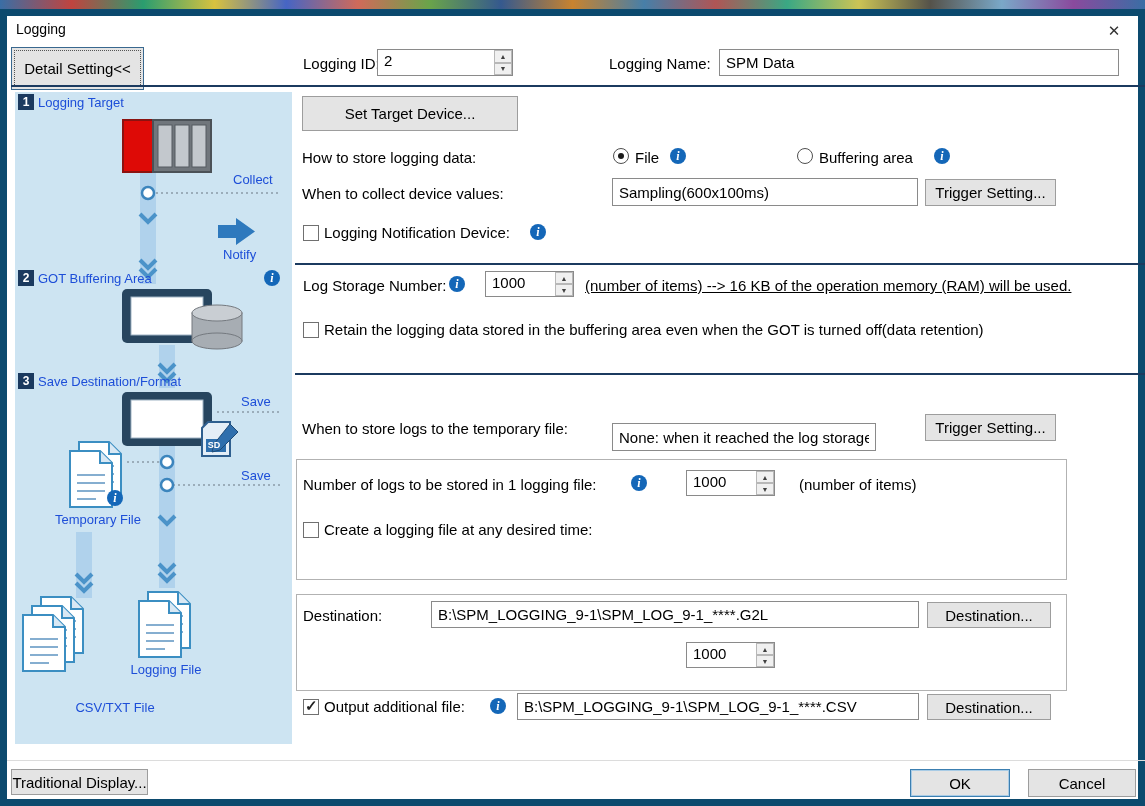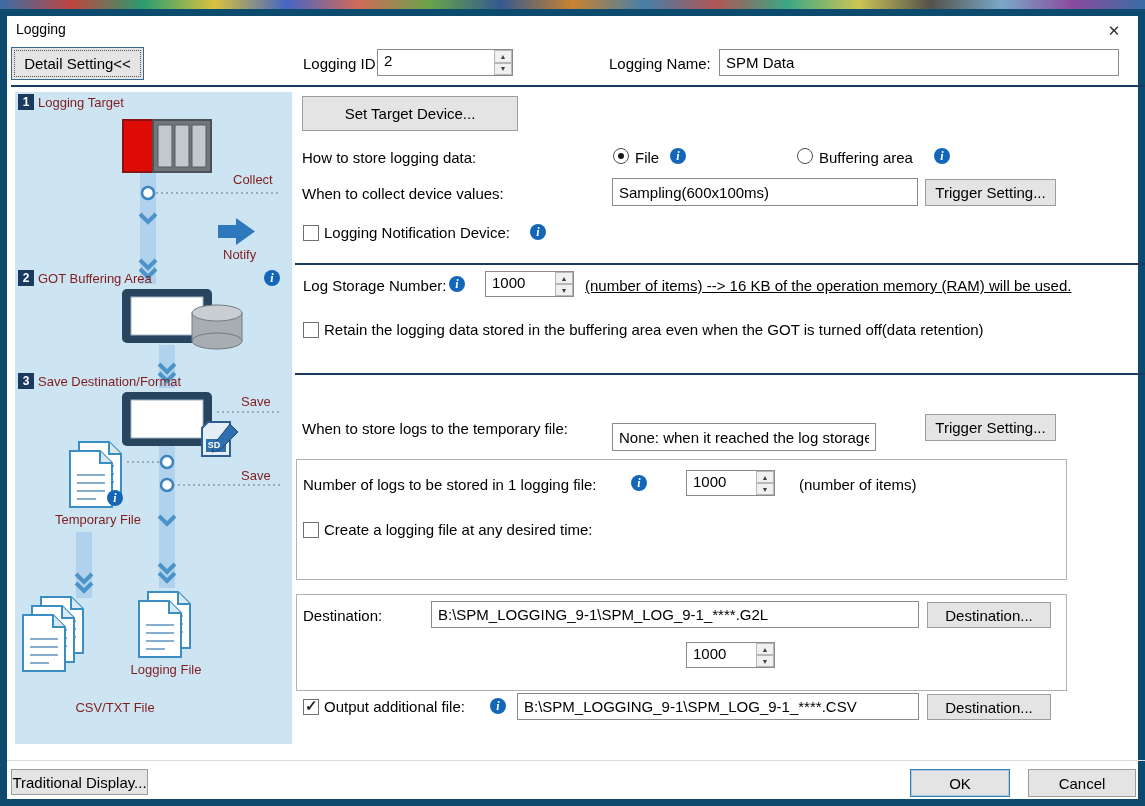--- a/index.html
+++ b/index.html
@@ -70,36 +70,36 @@
   .sep { position:absolute; height:2px; background:#1b3a5f; }
   .groupbox { position:absolute; border:1px solid #b2b2b2; background:transparent; }
   .sidebar {
     position:absolute; left:8px; top:76px; width:277px; height:652px;
     background:#cde4f2;
   }
   .badge {
     position:absolute; width:16px; height:16px; background:#1b3a5f; color:#fff;
     font-size:12px; font-weight:bold; display:flex; align-items:center; justify-content:center;
   }
-  .sb-lbl { position:absolute; font-size:13px; color:#7f1d1d; white-space:nowrap; }
+  .sb-lbl { position:absolute; font-size:13px; color:#1d4ed8; white-space:nowrap; }
   .sb-lbl.center { text-align:center; white-space:normal; }
   .sd-txt { position:absolute; font-size:9px; font-weight:bold; color:#fff; text-align:center; }
   .footer-line { position:absolute; height:1px; background:#dcdcdc; }
 </style>
 </head>
 <body>
 
 <div class="desktop-strip"></div>
 
 <div class="dialog">
 
   <div class="lbl titlebar-text" style="left:9px; top:5px;">Logging</div>
   <div class="close-btn">✕</div>
 
-  <button class="btn focused" style="left:4px; top:31px; width:133px; height:33px;">Detail Setting&lt;&lt;</button>
+  <button class="btn focused" style="left:4px; top:31px; width:133px; height:43px;">Detail Setting&lt;&lt;</button>
   <div class="lbl" style="left:296px; top:39px;">Logging ID:</div>
   <div class="spin" style="left:370px; top:33px; width:136px; height:27px;">
     <div class="val">2</div>
     <div class="arrows">
       <span>▲</span>
       <span>▼</span>
     </div>
   </div>
   <div class="lbl" style="left:602px; top:39px;">Logging Name:</div>
   <input class="inputbox" style="left: 712px; top: 33px; width: 400px; height: 27px;" value="SPM Data">

